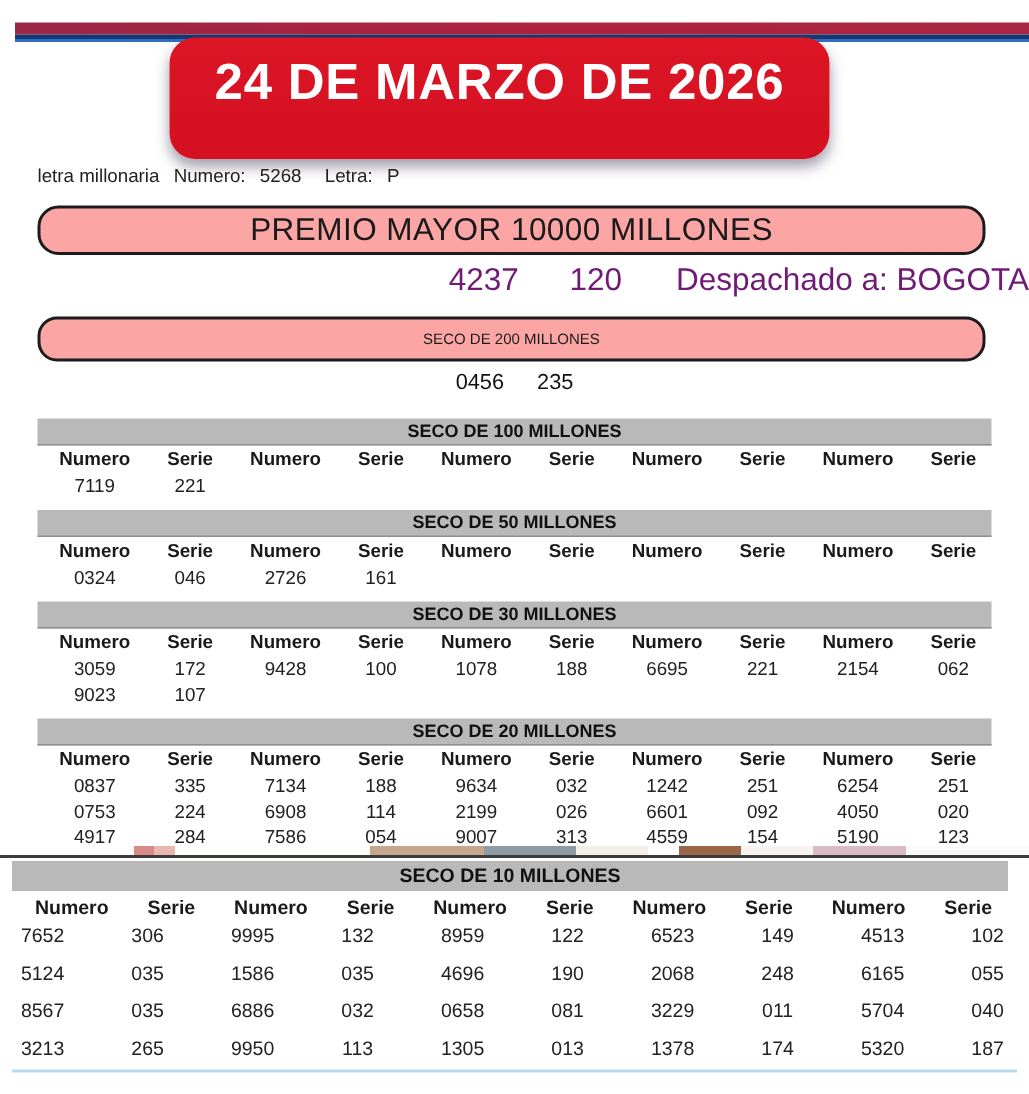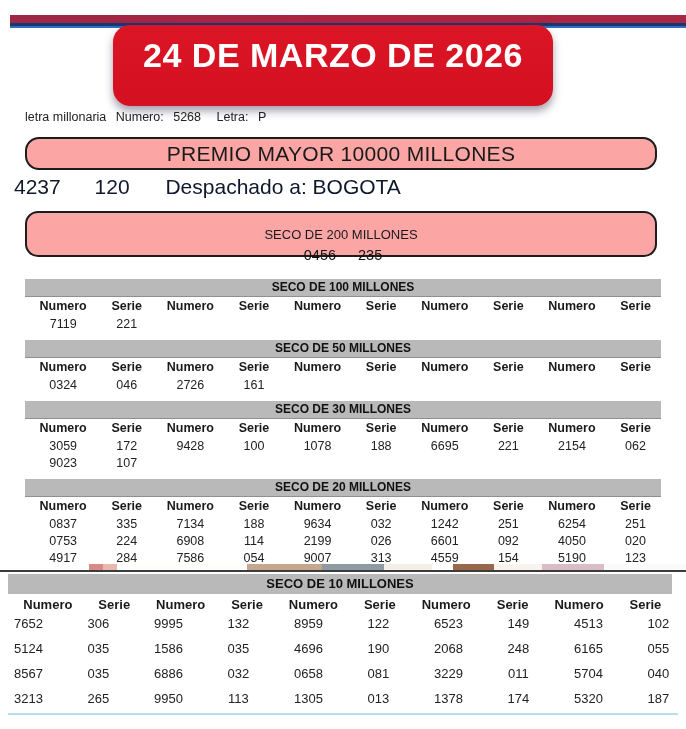--- a/index.html
+++ b/index.html
@@ -33,24 +33,24 @@
   .letra-line{position:absolute;left:25px;top:110px;font-size:12.5px;color:#222;}
   .letra-line span{margin-right:6px;}
   
   .outline-box{
     position:absolute;left:25px;width:632px;
     border:2px solid #1c1c1c;border-radius:14px;
     display:flex;align-items:center;justify-content:center;
     background:#fca5a5;box-sizing:border-box;
   }
   .box-premio{top:137px;height:33px;font-size:21px;letter-spacing:.3px;}
-  .box-seco200{top:211px;height:46px;font-size:13px;border-radius:13px;}
+  .box-seco200{top:211px;height:30px;font-size:10px;border-radius:13px;}
   .premio-line{
     position:absolute;left:0;top:175px;width:686px;
-    text-align:left;font-size:21px;color:#0f172a;white-space:nowrap;
+    text-align:right;font-size:21px;color:#701a75;white-space:nowrap;
   }
   .premio-line .num{margin:0 14px;}
   .seco200-line{
     position:absolute;left:0;top:247px;width:686px;
     text-align:center;font-size:14.5px;color:#111;
   }
   .seco200-line .num{margin:0 9px;}
   
   .sections-upper{position:absolute;left:25px;top:279px;width:636px;}
   .section{margin-bottom:7px;}

